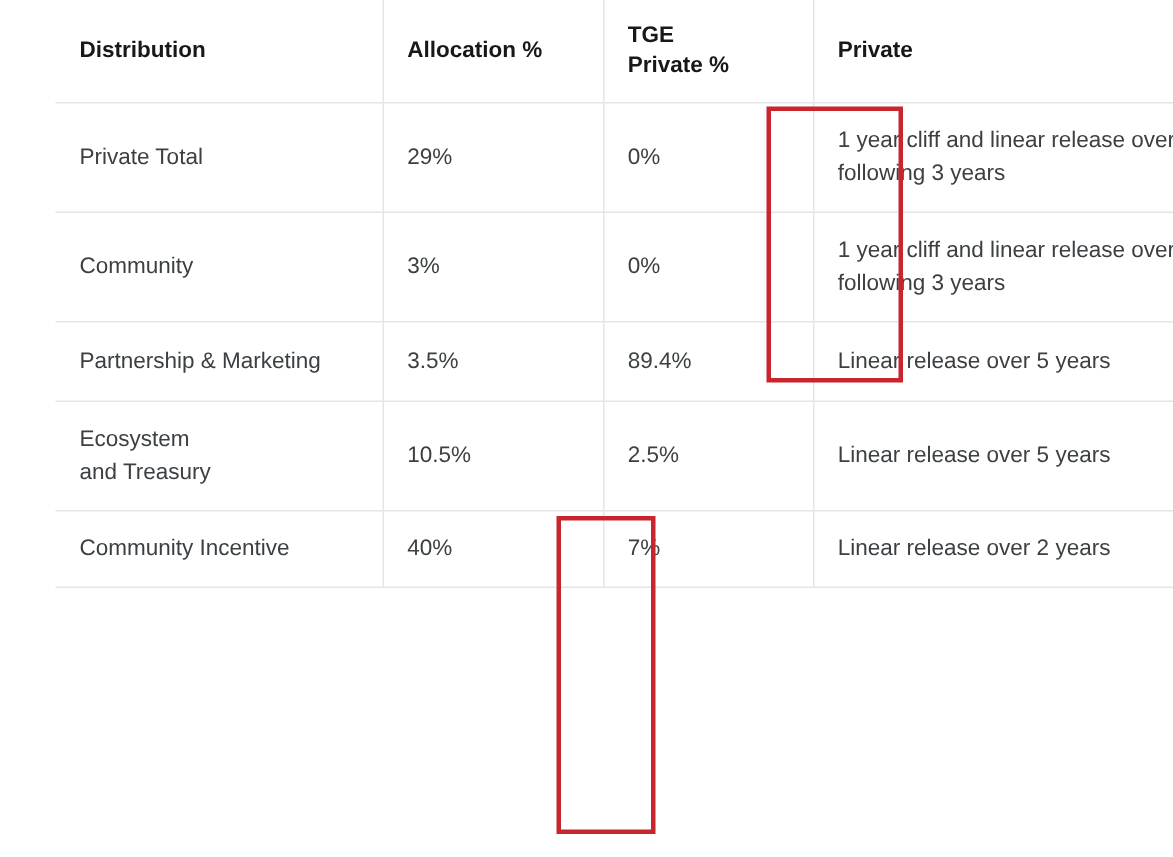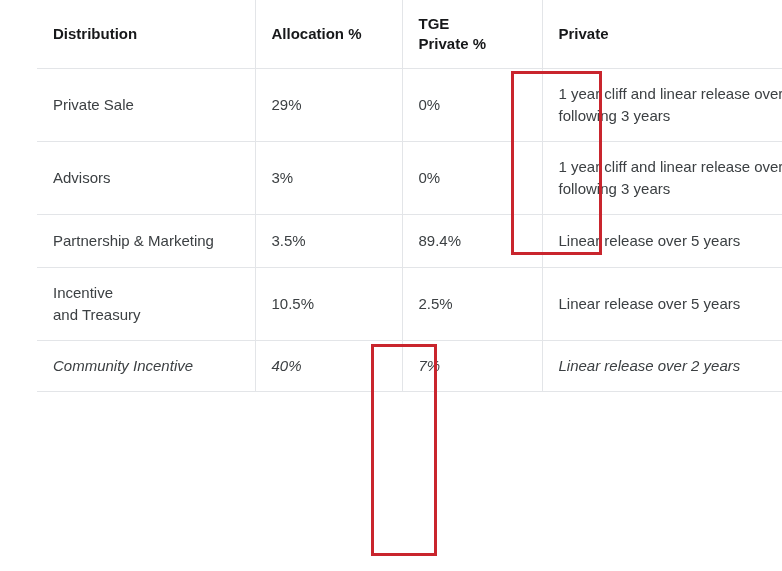--- a/index.html
+++ b/index.html
@@ -58,21 +58,21 @@
     vertical-align: middle;
   }
 
   table.tokenomics tbody td {
     color: #3c4043;
     font-size: 15px;
     line-height: 1.5;
   }
 
   tr.r-tall td { height: 72px; }
-  tr.r-short td { height: 50px; font-style: italic; }
+  tr.r-short td { height: 50px; }
   tr.r-mid td { height: 52px; }
 
   .wrap-label { white-space: pre-line; }
 
   
   .annot-box {
     position: absolute;
     border: 3px solid #c9252d;
     box-sizing: border-box;
     pointer-events: none;
@@ -116,43 +116,43 @@
 Private %</span>
         </th>
         <th>
           <span class="wrap-label">Private</span>
         </th>
       </tr>
     </thead>
     <tbody>
 
       <tr class="r-tall">
-        <td><span class="wrap-label">Private Sale</span></td>
+        <td><span class="wrap-label">Private Total</span></td>
         <td><span>29%</span></td>
         <td><span>0%</span></td>
         <td><span>1 year cliff and linear release over following 3 years</span></td>
       </tr>
 
       <tr class="r-tall">
-        <td><span class="wrap-label">Advisors</span></td>
+        <td><span class="wrap-label">Community</span></td>
         <td><span>3%</span></td>
         <td><span>0%</span></td>
         <td><span>1 year cliff and linear release over following 3 years</span></td>
       </tr>
 
 
       <tr class="r-mid">
         <td><span class="wrap-label">Partnership &amp; Marketing</span></td>
         <td><span>3.5%</span></td>
         <td><span>89.4%</span></td>
         <td><span>Linear release over 5 years</span></td>
       </tr>
 
       <tr class="r-tall">
-        <td><span class="wrap-label">Incentive
+        <td><span class="wrap-label">Ecosystem
 and Treasury</span></td>
         <td><span>10.5%</span></td>
         <td><span>2.5%</span></td>
         <td><span>Linear release over 5 years</span></td>
       </tr>
 
       <tr class="r-short">
         <td><span class="wrap-label">Community Incentive</span></td>
         <td><span>40%</span></td>
         <td><span>7%</span></td>

